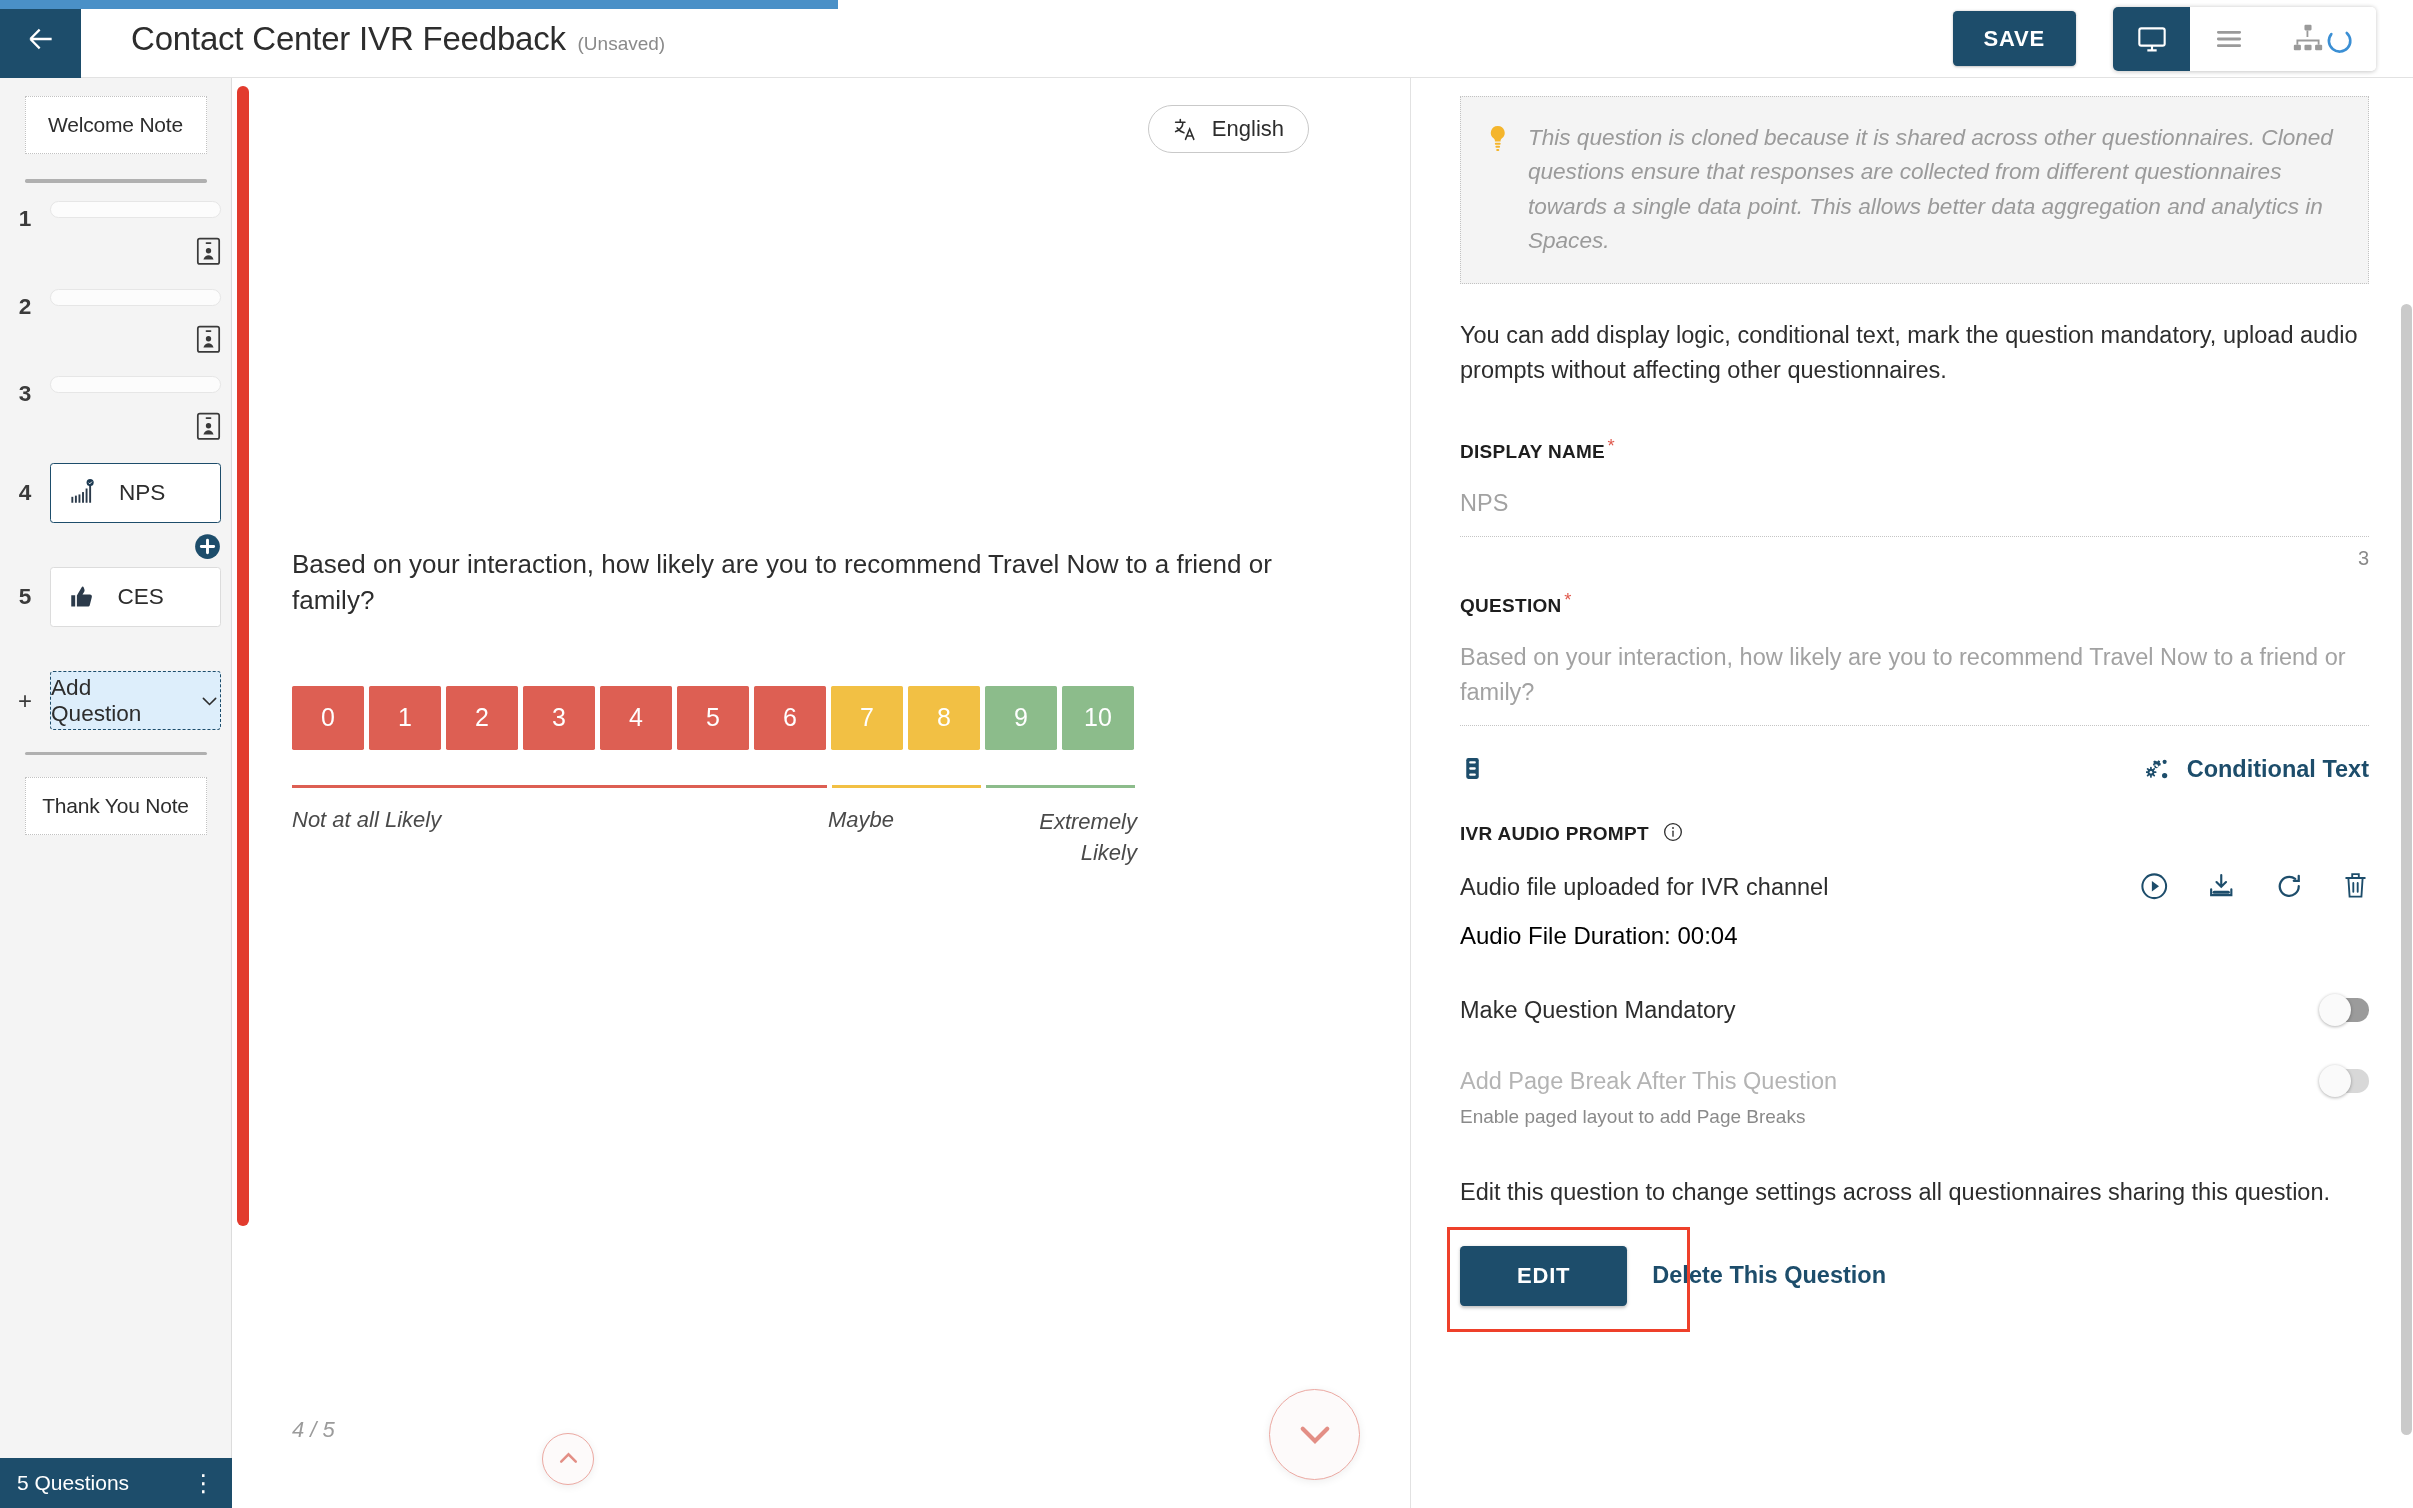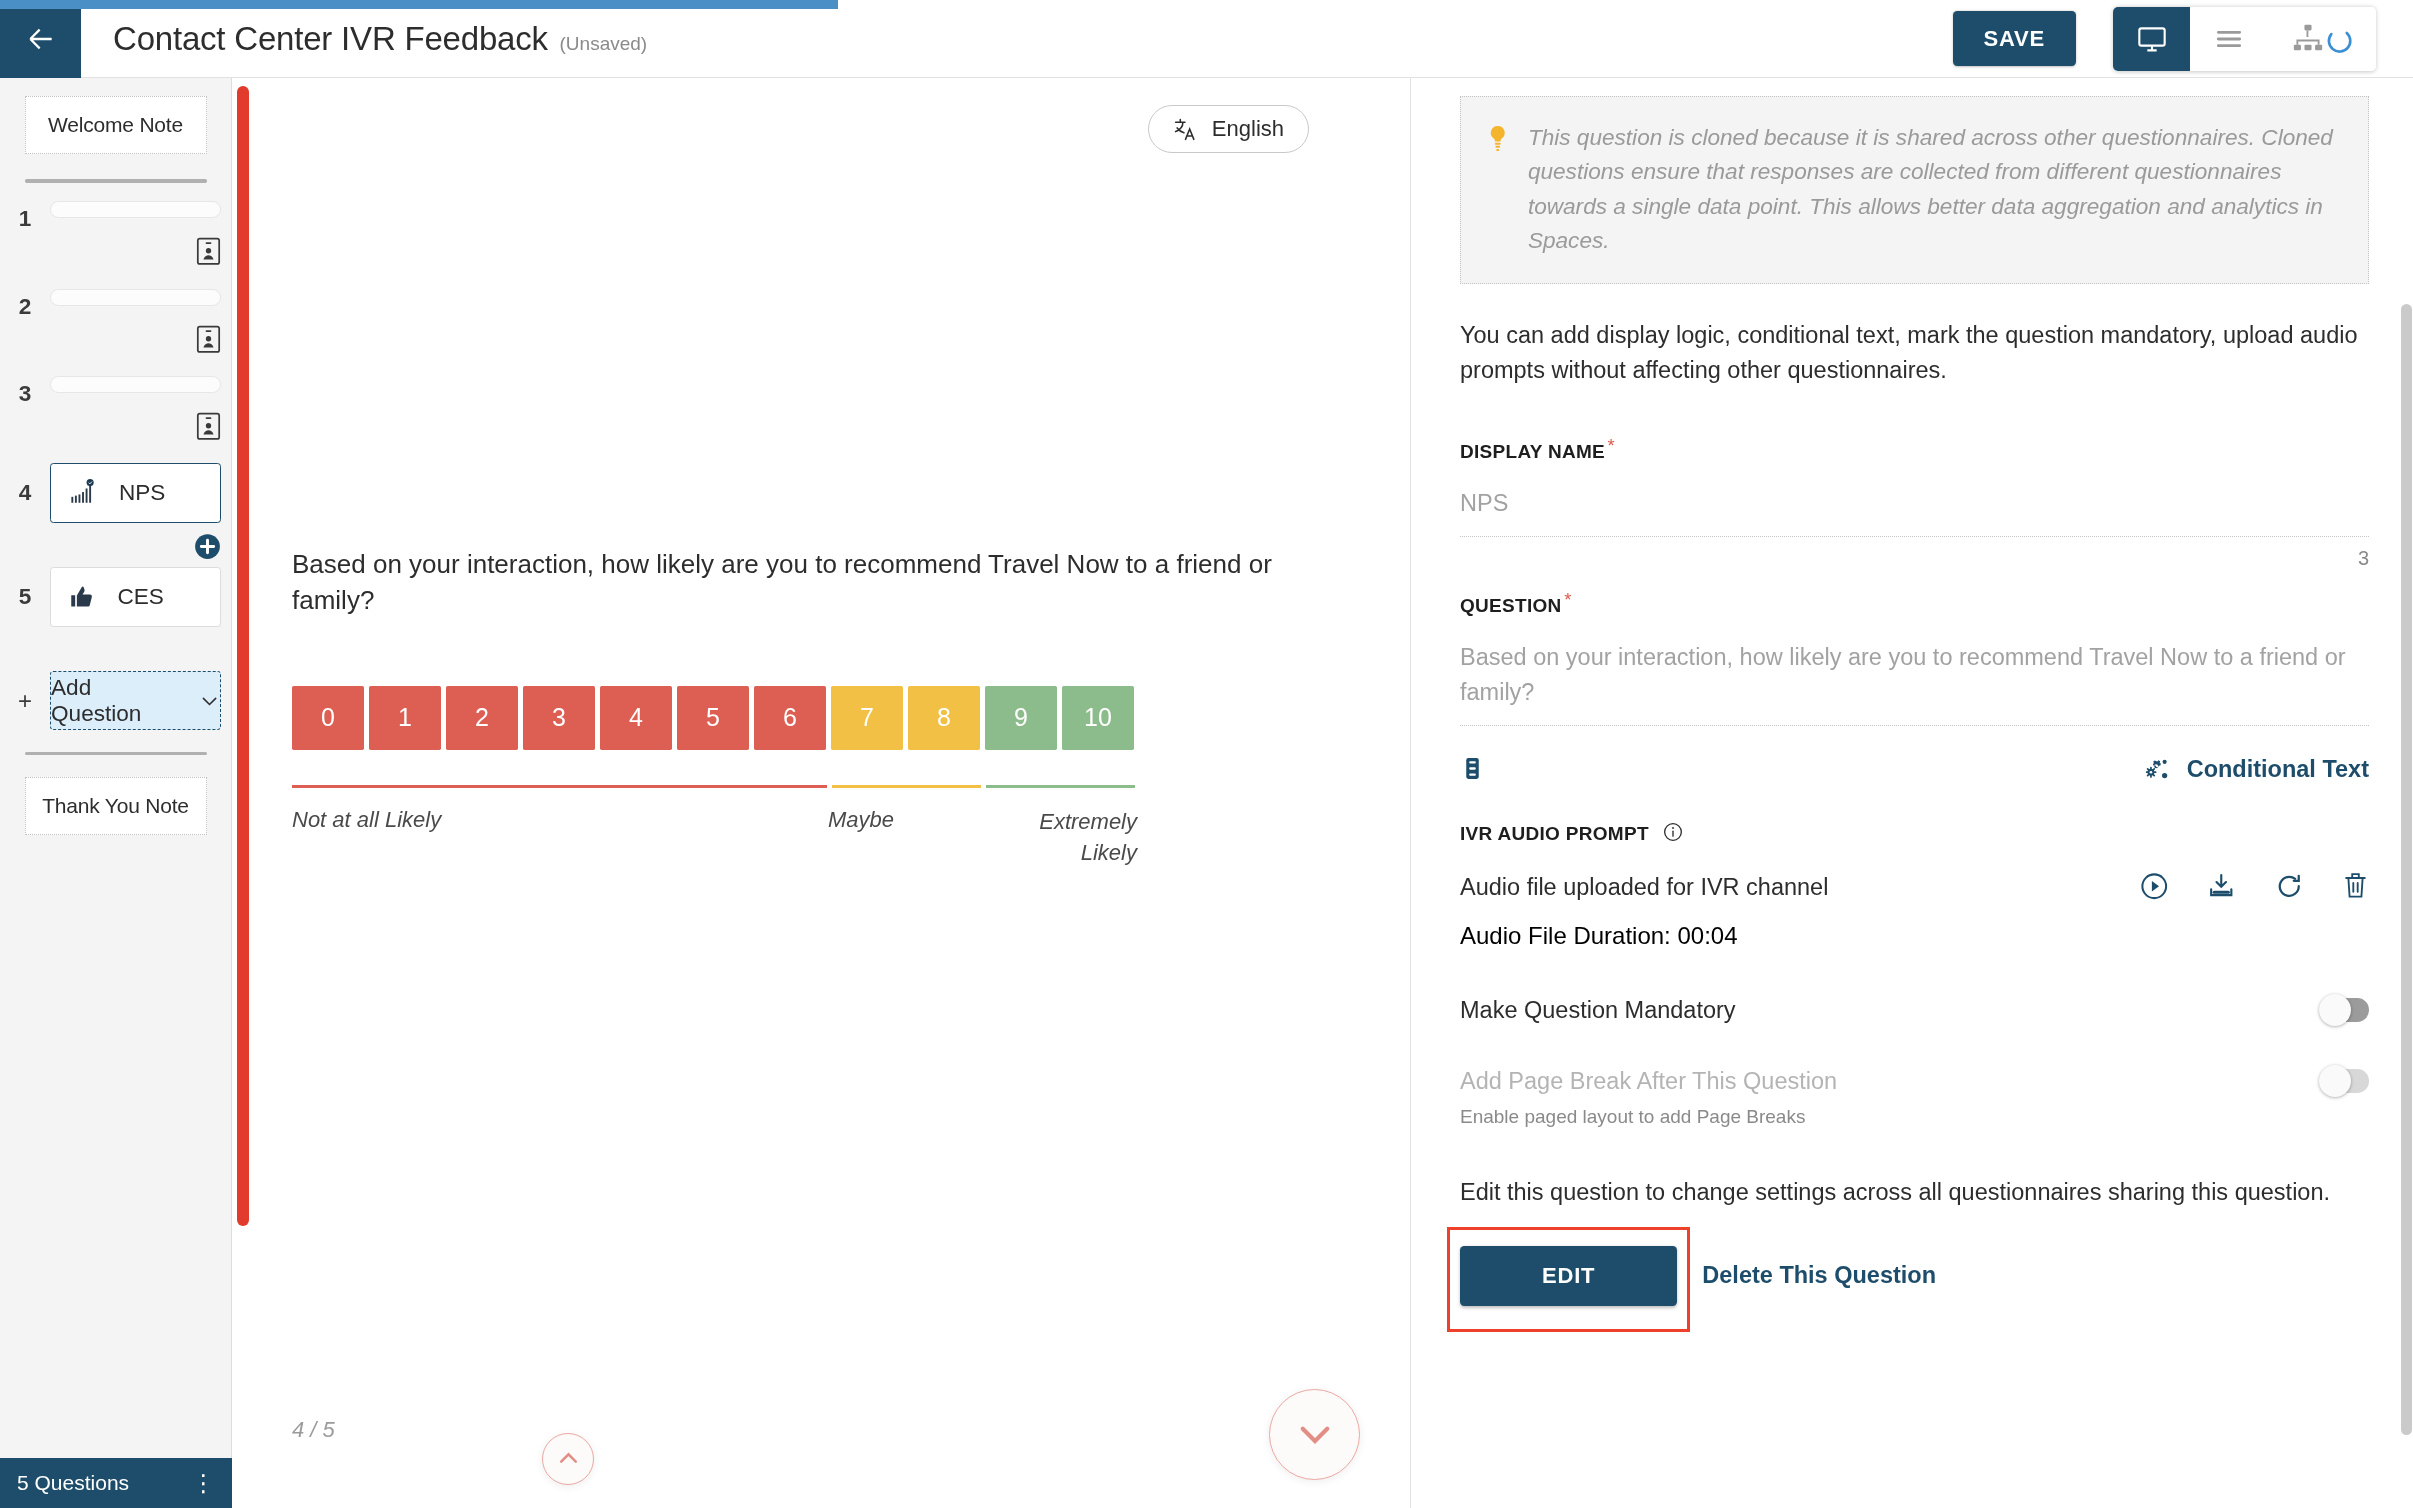--- a/index.html
+++ b/index.html
@@ -24,21 +24,21 @@
     display: flex; align-items: center; z-index: 20;
   }
   .back-btn {
     width: 81px; height: 78px; background: #1d4d6b;
     display: flex; align-items: center; justify-content: center;
     cursor: pointer; flex: 0 0 auto;
   }
   .back-btn svg { width: 32px; height: 32px; }
   .title-wrap { display: flex; align-items: baseline; margin-left: 32px; }
   .title {
-    font-size: 33px; color: #2d2d2d; font-weight: 400; letter-spacing: -0.2px;
+    font-size: 33px; color: #2d2d2d; font-weight: 400; letter-spacing: -0.2px; margin-left: 18px;
   }
   .unsaved { font-size: 19px; color: #8a8a8a; margin-left: 11.7px; }
   .header-right {
     margin-left: auto; display: flex; align-items: center; gap: 0; padding-right: 37px;
   }
   .save-btn {
     background: #1d4d6b; color: #fff; font-size: 22px; font-weight: 700;
     letter-spacing: 0.8px; border: none; border-radius: 4.2px;
     padding: 14.2px 31px; cursor: pointer; margin-right: 37px;
     box-shadow: 0 0.8px 2.5px rgba(0,0,0,.25);
@@ -200,21 +200,21 @@
   .sub-note { font-size: 19px; color: #8a8a8a; margin-top: 11.7px; }
   .edit-desc { font-size: 23.5px; line-height: 1.5; color: #2d2d2d; margin-top: 47px; }
   .action-row { display: flex; align-items: center; margin-top: 35px; position: relative; }
   .edit-highlight {
     position: absolute; left: -13.4px; top: -19px; width: 243px; height: 105px;
     border: 3.4px solid #ee402a; pointer-events: none;
   }
   .edit-btn {
     background: #1d4d6b; color: #fff; border: none; border-radius: 4.2px;
     font-size: 22px; font-weight: 700; letter-spacing: 0.8px;
-    padding: 17px 82px; cursor: pointer; box-shadow: 0 1.7px 3.4px rgba(0,0,0,.25);
+    padding: 17px 57px; cursor: pointer; box-shadow: 0 1.7px 3.4px rgba(0,0,0,.25);
   }
   .delete-link {
     margin-left: 25px; color: #1d4d6b; font-size: 23.5px;
     font-weight: 600; cursor: pointer;
   }
   .right-scrollbar {
     position: absolute; top: 226px; right: 1.7px; width: 11px; height: 1131px;
     background: #cacaca; border-radius: 5.9px; cursor: pointer;
   }
 </style>

